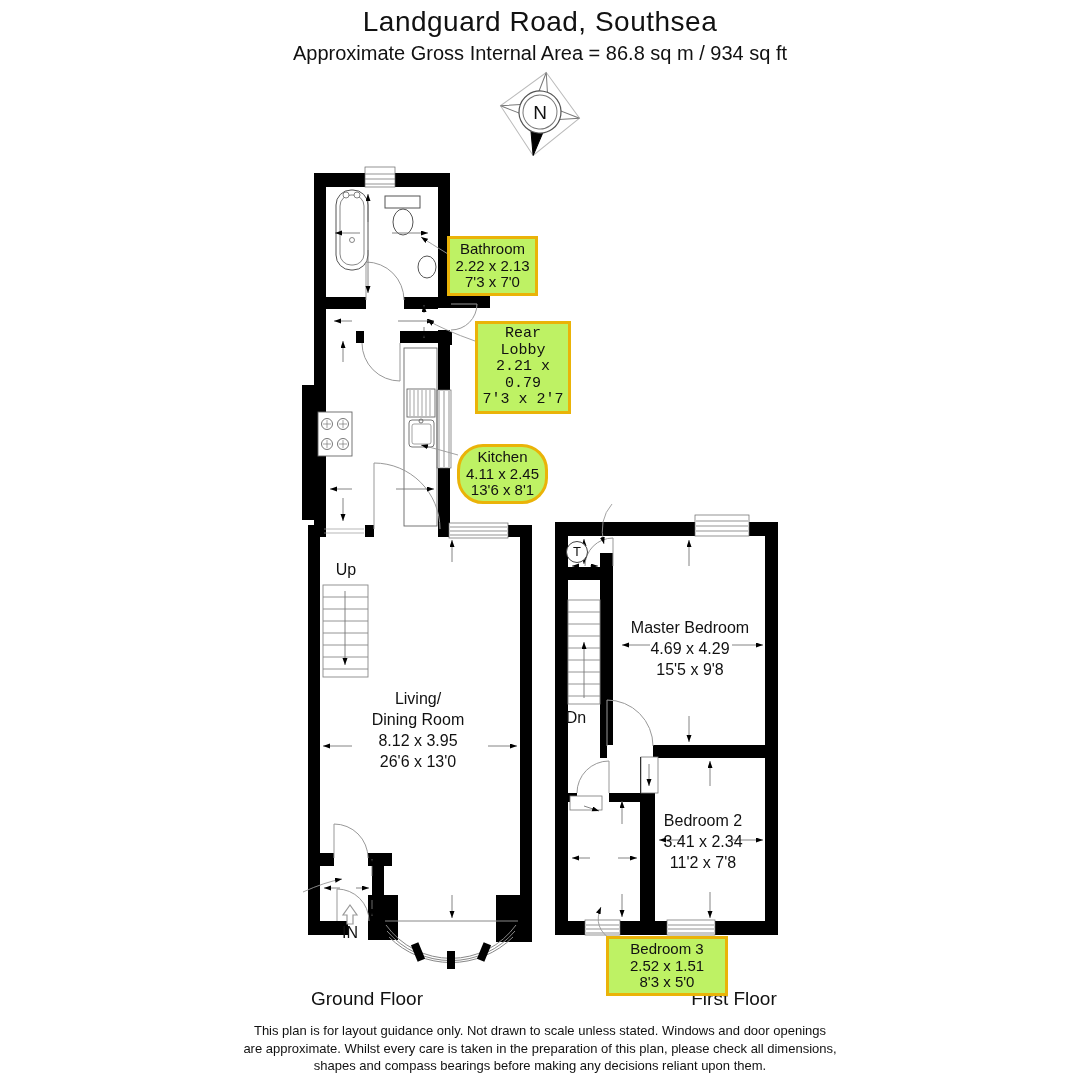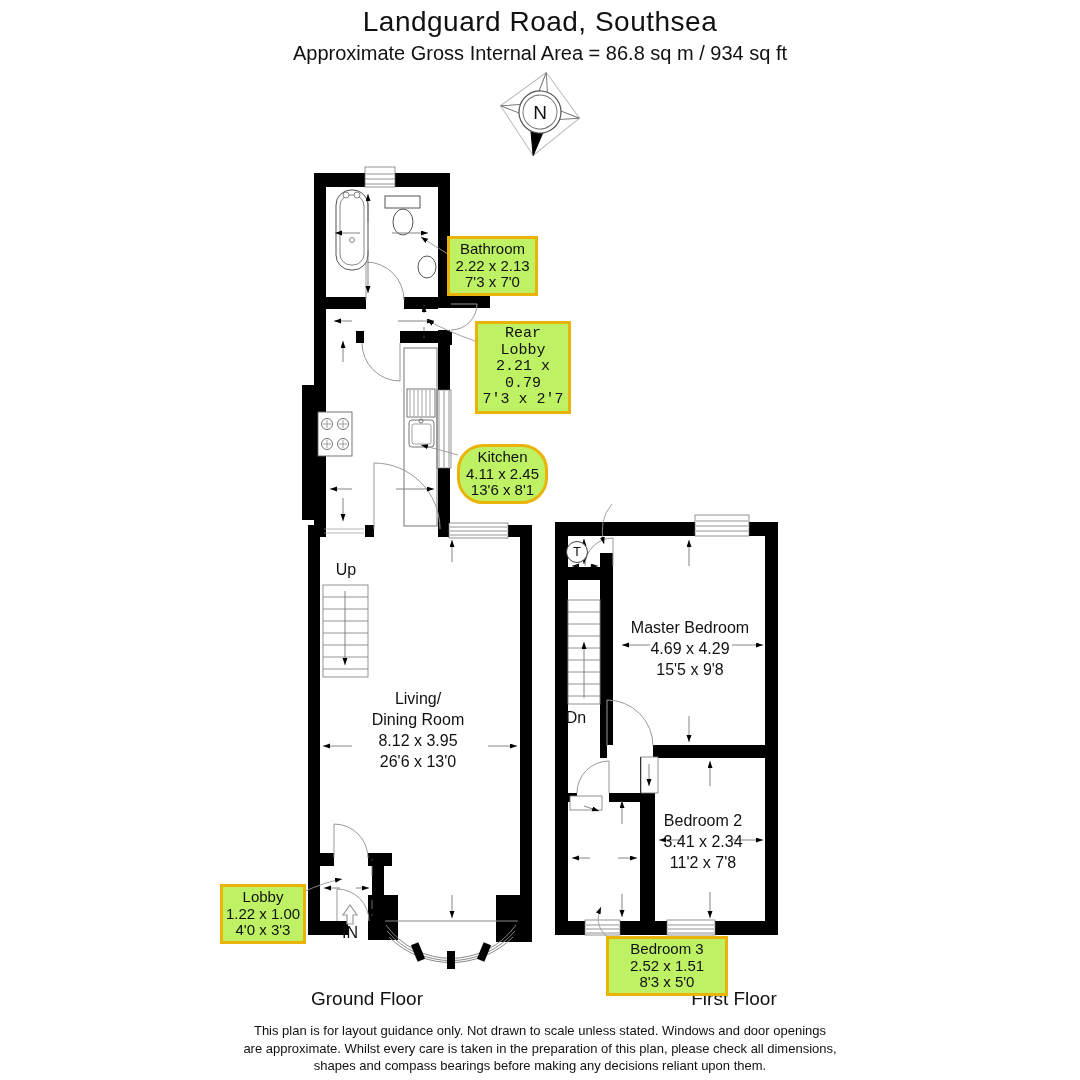--- a/index.html
+++ b/index.html
@@ -264,25 +264,20 @@
   <div class="lbl boxed" style="left:475px; top:321px; width:96px;font-family:Liberation Mono, monospace;">
     <div>Rear Lobby</div>
     <div>2.21 x 0.79</div>
     <div>7'3 x 2'7</div>
   </div>
   <div class="lbl boxed" style="left:457px; top:444px; width:91px;border-radius:26px;">
     <div>Kitchen</div>
     <div>4.11 x 2.45</div>
     <div>13'6 x 8'1</div>
   </div>
-  <div class="lbl boxed" style="left:220px; top:884px; width:86px;">
-    <div>Lobby</div>
-    <div>1.22 x 1.00</div>
-    <div>4'0 x 3'3</div>
-  </div>
   <div class="lbl boxed" style="left:606px; top:936px; width:122px;">
     <div>Bedroom 3</div>
     <div>2.52 x 1.51</div>
     <div>8'3 x 5'0</div>
   </div>
 
   <div class="lbl open3" style="left:600px; top:617px; width:180px;">
     <div>Master Bedroom</div>
     <div>4.69 x 4.29</div>
     <div>15'5 x 9'8</div>

